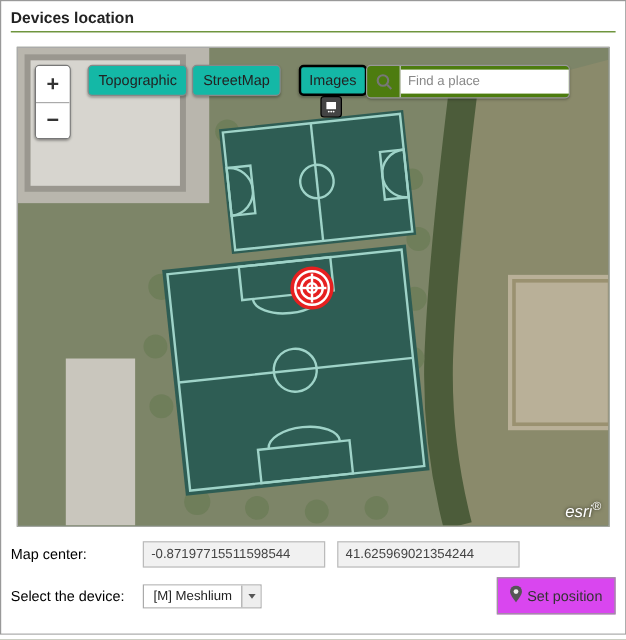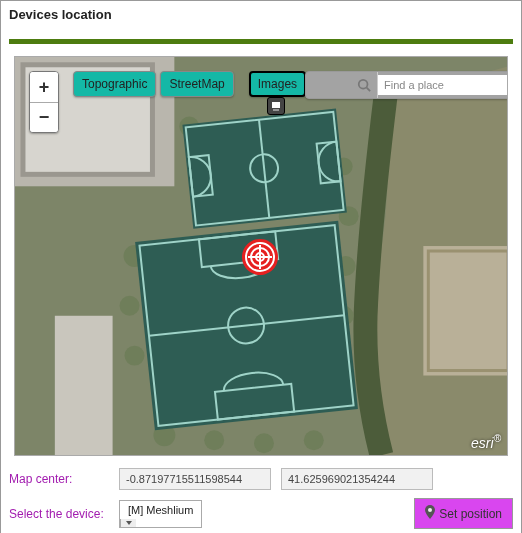--- a/index.html
+++ b/index.html
@@ -11,22 +11,22 @@
     color: #222;
   }
   .panel {
     width: 522px;
     border: 1px solid #999;
     padding: 4px 8px 8px 8px;
   }
   .panel-title {
     font-weight: bold;
     font-size: 13px;
-    padding: 2px 0 17px 0;
-    border-bottom: 5px solid #4d7c0f;
+    padding: 2px 0 4px 0;
+    border-bottom: 1px solid #4d7c0f;
     margin-bottom: 12px;
   }
   .map-wrap {
     position: relative;
     width: 494px;
     height: 400px;
     margin: 0 auto;
     border: 1px solid #aaa;
     overflow: hidden;
     background: #6a7a5b;
@@ -87,26 +87,25 @@
     border-radius:3px;
     display:flex; align-items:center; justify-content:center;
   }
   .tab-handle svg { width:12px; height:12px; }
 
   .search-wrap {
     position:absolute;
     left:290px; top:14px;
     display:flex;
     align-items:center;
-    background:#a3a3a3;
+    background:#4d7c0f;
     border:1px solid #999;
     border-radius:4px;
     height:28px;
     box-shadow: 0 1px 2px rgba(0,0,0,.25);
-    padding-left: 44px;
   }
   .search-icon {
     width:28px; height:100%;
     display:flex; align-items:center; justify-content:center;
     border-right:1px solid #ccc;
     color:#777;
   }
   .search-input {
     border:none; outline:none;
     width:140px;
@@ -140,33 +139,32 @@
   }
   .esri-logo sup{ font-size:10px; }
 
   .form-area { margin-top:12px; }
   .row {
     display:flex;
     align-items:center;
     gap:10px;
     margin-bottom:8px;
   }
-  .row label { width:100px; color:#a21caf; }
+  .row label { width:100px; color:#000000; }
   .coord-ro {
     border:1px solid #bbb;
     background:#f1f1f1;
     padding:4px 6px;
     font-size:11px;
     width:152px;
     color:#444;
   }
   .device-select-wrap {
     display:flex;
     border:1px solid #aaa;
-    flex-direction:column;
   }
   .device-select-val {
     padding:3px 8px;
     font-size:11px;
     background:#fff;
     color:#222;
   }
   .device-select-btn {
     width:16px;
     border-left:1px solid #aaa;

